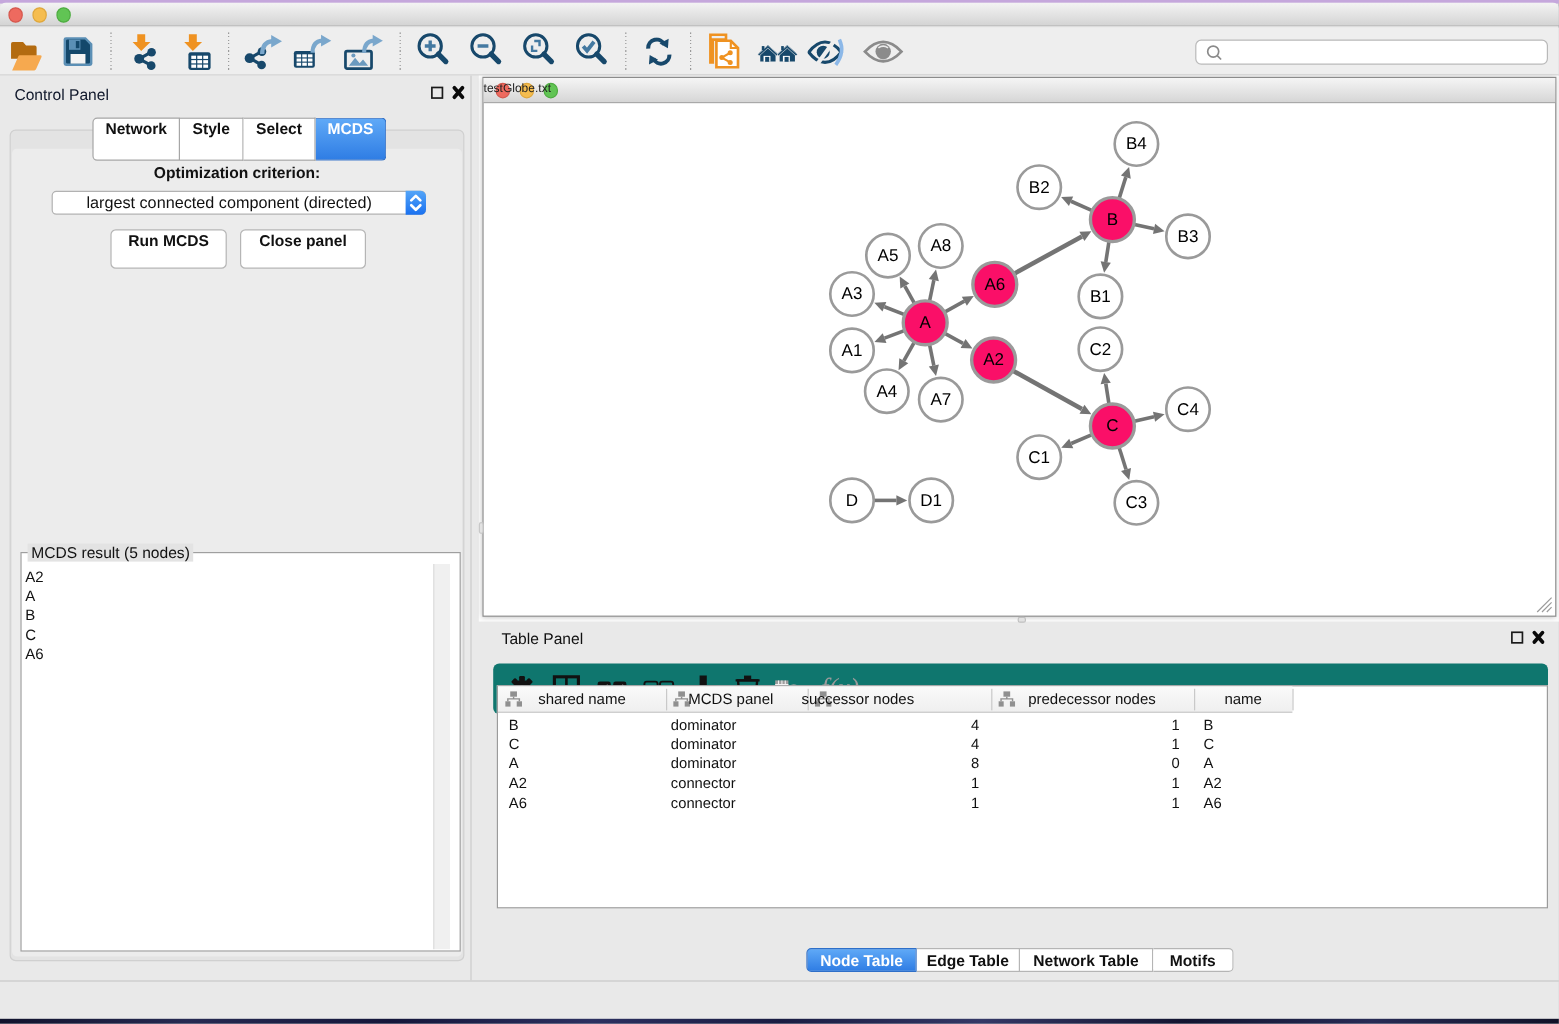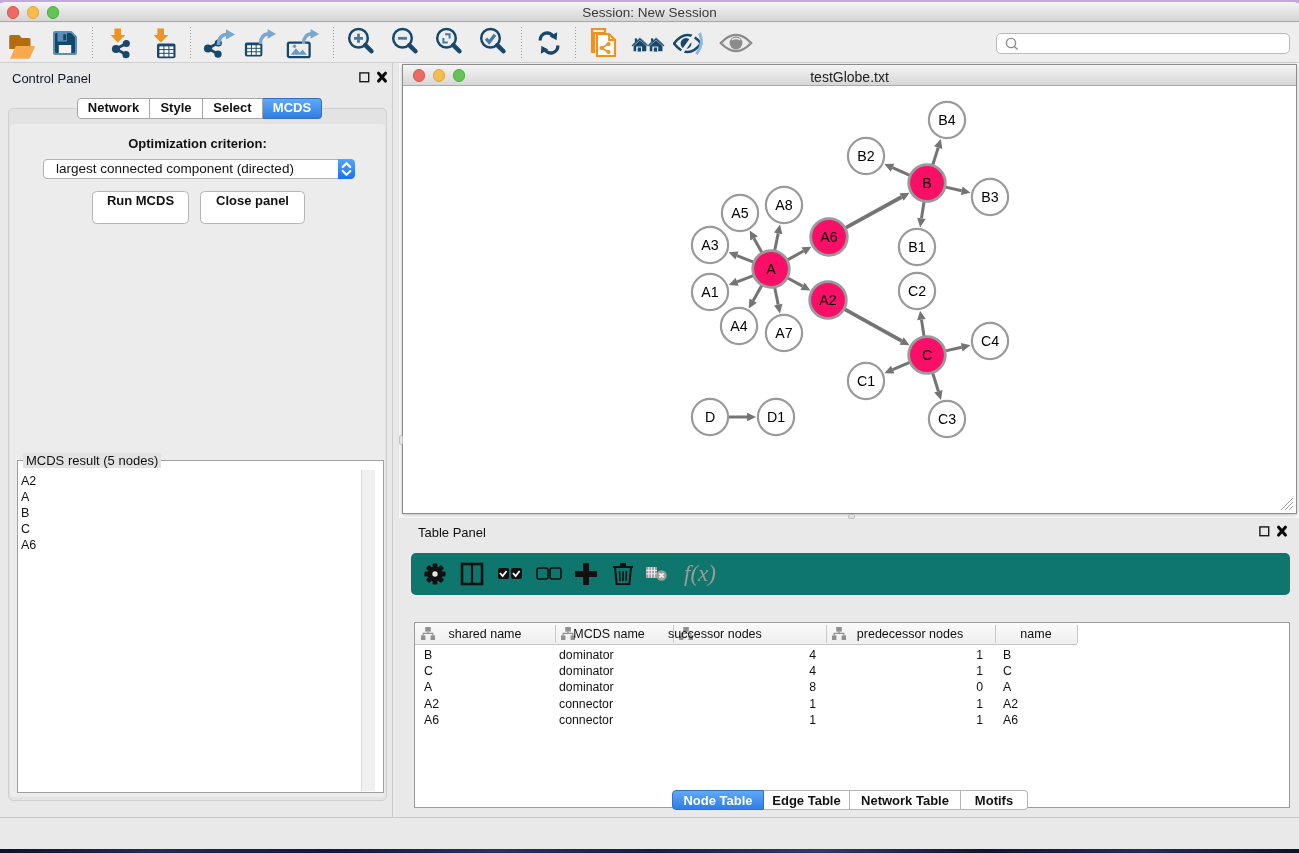--- a/index.html
+++ b/index.html
@@ -13,60 +13,59 @@
 #title-text{left:0;top:4.5px;width:1299px;text-align:center;font-size:13.5px;color:#3a3a3a}
 
 #toolbar{left:0;top:23px;width:1299px;height:40px;background:#eeeeee;border-bottom:1px solid #cfcfcf}
 .sep{position:absolute;top:4px;height:32px;width:1px;background-image:repeating-linear-gradient(#9a9a9a 0 1px,transparent 1px 3px)}
 .ticon{position:absolute;top:3px;width:34px;height:34px;display:flex;align-items:center;justify-content:center}
 #searchbox{left:996px;top:10px;width:294px;height:21px;background:#fff;border:1px solid #b9b9b9;border-radius:5px}
 
 #main{left:0;top:63px;width:1299px;height:786px;background:#e9e9e9}
 
 #cp-title{left:12px;top:8px;font-size:13px;color:#0f172a}
-.cptab{position:absolute;top:35px;height:21px;background:#fff;border:1px solid #a6a6a6;border-left:none;font-size:13px;font-weight:bold;color:#111;text-align:center;line-height:18px}
+.cptab{position:absolute;top:35px;height:36px;background:#fff;border:1px solid #a6a6a6;border-left:none;font-size:13px;font-weight:bold;color:#111;text-align:center;line-height:18px}
 #cp-content{left:8px;top:45px;width:379px;height:693px;background:#e3e3e3;border:1px solid #d0d0d0;border-radius:5px}
 #cp-inner{left:10px;top:61px;width:375px;height:673px;background:#ececec;border-radius:4px}
 #opt-label{left:0;top:73px;width:395px;text-align:center;font-size:13px;font-weight:bold;color:#111}
-#dropdown{left:43px;top:96px;width:312px;height:20px;background:#fff;border:1px solid #b2b2b2;border-radius:4px;font-size:13.5px;color:#111;line-height:18px;padding-left:12px}
+#dropdown{left:43px;top:96px;width:312px;height:20px;background:#fff;border:1px solid #b2b2b2;border-radius:4px;font-size:13.5px;color:#111;line-height:18px;padding-left:28px}
 #dd-btn{left:337.5px;top:96px;width:17.5px;height:20px;background:linear-gradient(#54a5f8,#1a71f0);border-radius:0 4.5px 4.5px 0}
 .btn{position:absolute;height:33px;background:#fff;border:1px solid #b5b5b5;border-radius:4.5px;font-size:13px;font-weight:bold;color:#111;text-align:center;line-height:17px}
 
 #mcds-box{left:17px;top:397px;width:367px;height:333px;border:1px solid #9f9f9f;background:#fff}
 #mcds-legend{left:23px;top:390px;background:#e3e3e3;font-size:13px;color:#111;padding:0 3px}
 #mcds-list{left:21px;top:410px;font-size:12.5px;color:#111;line-height:16px}
 #mcds-scroll{left:361px;top:407px;width:14px;height:321px;background:#f0f0f0;border-left:1px solid #dcdcdc}
 
 #statusline{left:0;top:754px;width:1299px;height:1px;background:#c8c8c8}
 #statusbar{left:0;top:755px;width:1299px;height:31px;background:#efefef}
 #listbtn{left:10px;top:5px;width:27px;height:23px;background:#fbfbfb;border:1px solid #aaaaaa;border-radius:1px}
 #membox{left:1215px;top:4px;width:74px;height:24px;background:#f7f7f7;border:1px solid #9f9f9f;font-size:12.5px;color:#111;line-height:22px}
 
 #netwin{left:402px;top:64px;width:895px;height:450px;background:#fff;border:1px solid #8b8b8b;box-shadow:0 1px 4px rgba(0,0,0,.25)}
 #netwin-tb{position:absolute;left:0;top:0;width:100%;height:21px;background:linear-gradient(#f5f5f5,#d6d6d6);border-bottom:1px solid #a9a9a9}
-#netwin-title{position:absolute;left:0;top:3.5px;width:100%;text-align:center;font-size:14px;color:#222}
+#netwin-title{position:absolute;left:0;top:3.5px;width:100%;font-size:10px;color:#222}
 
 #tp-title{left:418px;top:525px;font-size:13px;color:#111}
 #tp-toolbar{left:411px;top:553px;width:879px;height:42px;background:#0f766e;border-radius:5px}
-#table{left:414px;top:622px;width:876px;height:186px;background:#fff;border:1px solid #9b9b9b}
+#table{left:414px;top:571px;width:876px;height:186px;background:#fff;border:1px solid #9b9b9b}
 #thead{position:absolute;left:0;top:0;width:662px;height:22px;background:linear-gradient(#fafafa,#efefef);border-bottom:1px solid #c4c4c4}
 .hdiv{position:absolute;top:2px;height:18px;width:1px;background:#c9c9c9}
 .hlabel{position:absolute;top:4px;font-size:12.5px;color:#111}
 .hicon{position:absolute;top:4px}
 .trow{position:absolute;font-size:12.3px;color:#111;height:16px;line-height:16px}
 .btab{position:absolute;top:0;height:20px;background:#fff;border:1px solid #b5b5b5;border-left:none;font-size:13px;font-weight:bold;color:#111;text-align:center;line-height:19px}
 </style></head><body>
 <div id="root">
 <div class="abs" id="desktop-top"></div>
 <div class="abs" id="titlebar">
   <div class="tl" style="left:6.5px;background:#ee6a5f;border:1px solid #d5584e"></div>
   <div class="tl" style="left:26.5px;background:#f5bd4f;border:1px solid #dfa73c"></div>
   <div class="tl" style="left:46.5px;background:#61c454;border:1px solid #4eac41"></div>
 </div>
-<div class="abs" id="title-text">Session: New Session</div>
 <div class="abs" id="toolbar">
   <div class="sep" style="left:92px"></div>
   <div class="sep" style="left:190px"></div>
   <div class="sep" style="left:333px"></div>
   <div class="sep" style="left:521px"></div>
   <div class="sep" style="left:575px"></div>
   <div class="ticon" style="left:5px">
         <svg width="28" height="34" viewBox="0 0 28 34">
 <path d="M1.2 10.5 q0-1.5 1.5-1.5 h8.5 l2.5 3 h7.3 q1.5 0 1.5 1.5 v9.5 h-21.3 Z" fill="#b36b10"></path>
 <path d="M2.2 32.5 l5-11.5 q0.4-0.9 1.4-0.9 h17 q1.6 0 1 1.4 l-4.6 10.3 q-0.4 0.9-1.4 0.9 h-17.6 q-1.3 0-0.8-0.2 Z" fill="#f6a94f"></path>
@@ -481,21 +480,21 @@
     <svg class="hicon" style="left:417px" width="14" height="13">
           <g fill="#909090">
             <rect x="4.2" y="0" width="5.6" height="4.6"></rect>
             <rect x="0" y="8.4" width="4.4" height="4.6"></rect>
             <rect x="9.6" y="8.4" width="4.4" height="4.6"></rect>
             <line x1="7" y1="4.6" x2="7" y2="6.5" stroke="#909090" stroke-width="1.2"></line>
             <path d="M2.2 8.4 v-2 h9.6 v2" fill="none" stroke="#909090" stroke-width="1.2"></path>
           </g>
         </svg>
     <div class="hlabel" style="left:-10px;width:160px;text-align:center">shared name</div>
-    <div class="hlabel" style="left:114px;width:160px;text-align:center">MCDS name</div>
+    <div class="hlabel" style="left:114px;width:160px;text-align:center">MCDS panel</div>
     <div class="hlabel" style="left:253px;width:160px;text-align:left">successor nodes</div>
     <div class="hlabel" style="left:415px;width:160px;text-align:center">predecessor nodes</div>
     <div class="hlabel" style="left:541px;width:160px;text-align:center">name</div>
   </div>
   <div class="trow" style="left:9px;top:24px;width:120px">B</div>
   <div class="trow" style="left:144px;top:24px;width:110px">dominator</div>
   <div class="trow" style="left:258px;top:24px;width:143px;text-align:right">4</div>
   <div class="trow" style="left:411px;top:24px;width:157px;text-align:right">1</div>
   <div class="trow" style="left:588px;top:24px;width:70px">B</div>
   <div class="trow" style="left:9px;top:40.2px;width:120px">C</div>

